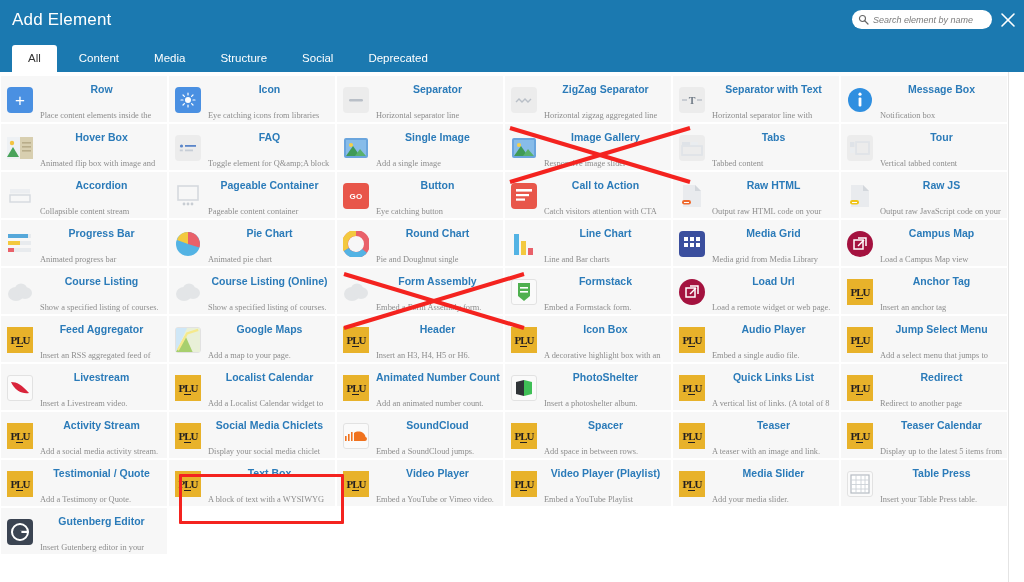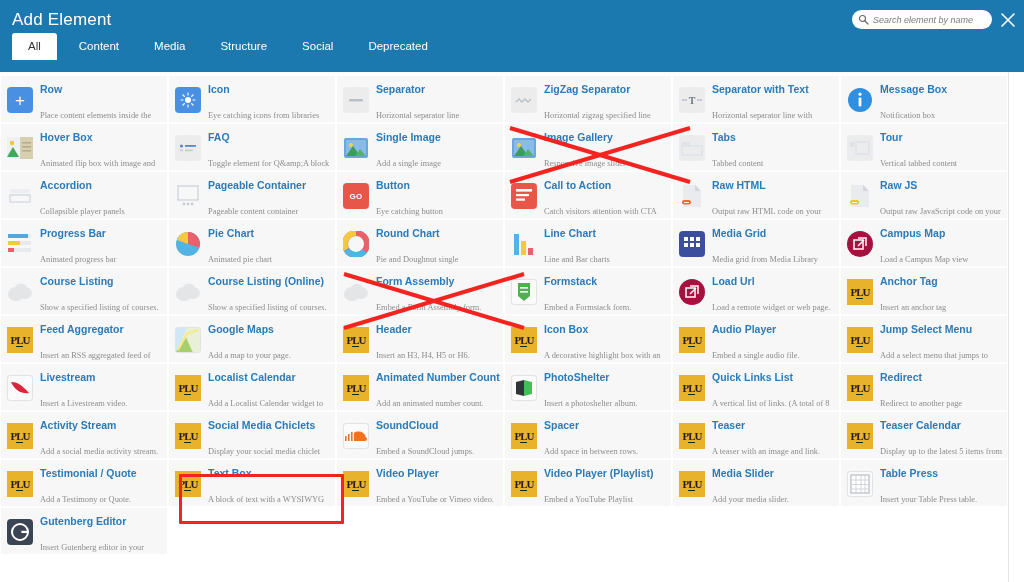--- a/index.html
+++ b/index.html
@@ -49,21 +49,21 @@
   .close-btn {
     position: absolute;
     right: 6px; top: 10px;
     width: 20px; height: 20px;
     cursor: pointer;
   }
 
   
   .tabs {
     position: absolute;
-    left: 12px; bottom: 12px;
+    left: 12px; bottom: 0;
     display: flex;
     align-items: flex-end;
     height: 28px;
   }
   .tab {
     color: #ffffff;
     font-size: 11.5px;
     padding: 6px 13px 7px 22px;
     line-height: 14px;
     cursor: pointer;
@@ -110,20 +110,21 @@
     margin-top: 5px;
     display: flex; align-items: center; justify-content: center;
   }
   .card .txt { flex: 1 1 auto; min-width: 0; padding-top: 1px; }
   .card .title {
     color: #2b7bb9;
     font-size: 10.5px;
     font-weight: bold;
     line-height: 12px;
     white-space: nowrap;
+    text-align: center;
   }
   .card .desc {
     color: #8d8d8d;
     font-size: 8.4px;
     line-height: 10px;
     margin-top: 16px;
     font-family: Liberation Serif, serif;
   }
 
   
@@ -238,21 +239,21 @@
         <div class="card">
           <span class="ic">
             <span class="sq sq-grey">
               <svg width="20" height="14" viewBox="0 0 20 14">
                 <polyline points="2,9 5,6 8,9 11,6 14,9 17,6" fill="none" stroke="#b9bfc7" stroke-width="1.4"></polyline>
               </svg>
             </span>
           </span>
           <div class="txt">
             <div class="title">ZigZag Separator</div>
-            <div class="desc">Horizontal zigzag specified line</div>
+            <div class="desc">Horizontal zigzag aggregated line</div>
           </div>
         </div>
         <div class="card">
           <span class="ic">
             <span class="sq sq-grey">
               <svg width="22" height="14" viewBox="0 0 22 14">
                 <line x1="1" y1="7" x2="6" y2="7" stroke="#b9bfc7" stroke-width="1.4"></line>
                 <line x1="16" y1="7" x2="21" y2="7" stroke="#b9bfc7" stroke-width="1.4"></line>
                 <text x="11" y="11" font-size="10" font-weight="bold" fill="#6d7884" text-anchor="middle" font-family="Liberation Serif, serif">T</text>
               </svg>
@@ -383,21 +384,21 @@
           <span class="ic">
             <span class="sq ">
               <svg width="22" height="18" viewBox="0 0 22 18">
                 <rect x="1" y="2" width="20" height="4.4" fill="#eceef1"></rect>
                 <rect x="1" y="8" width="20" height="7" fill="none" stroke="#d5d9de" stroke-width="1.4"></rect>
               </svg>
             </span>
           </span>
           <div class="txt">
             <div class="title">Accordion</div>
-            <div class="desc">Collapsible player panels</div>
+            <div class="desc">Collapsible content stream</div>
           </div>
         </div>
         <div class="card">
           <span class="ic">
             <span class="sq ">
               <svg width="24" height="22" viewBox="0 0 24 22">
                 <rect x="2" y="1" width="20" height="14" fill="none" stroke="#d5d9de" stroke-width="1.6"></rect>
                 <circle cx="8" cy="19" r="1.4" fill="#c8cdd3"></circle>
                 <circle cx="12" cy="19" r="1.4" fill="#c8cdd3"></circle>
                 <circle cx="16" cy="19" r="1.4" fill="#c8cdd3"></circle>

